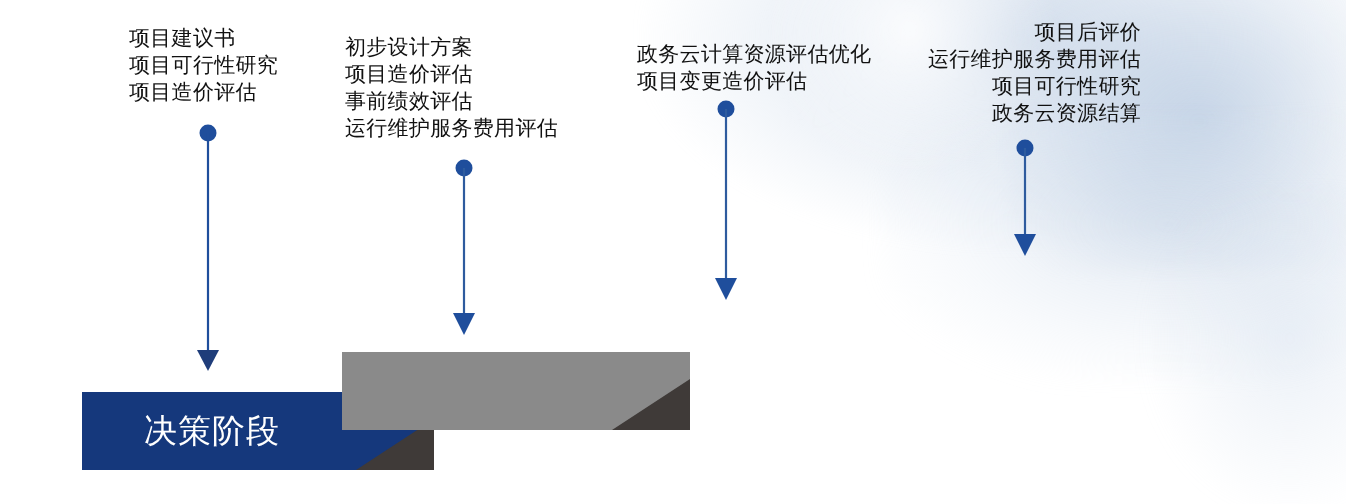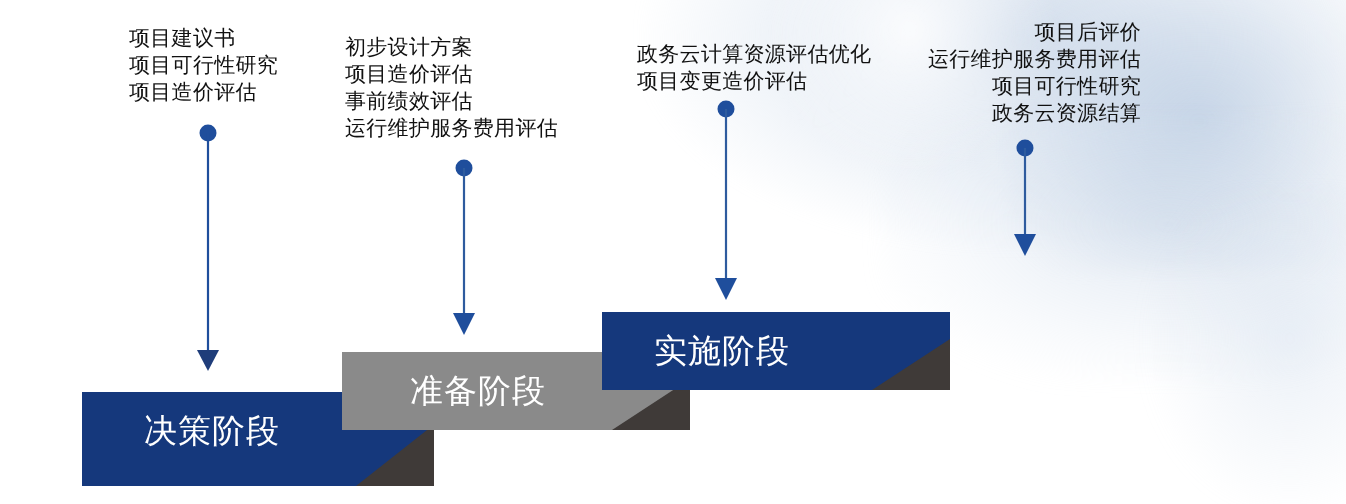--- a/index.html
+++ b/index.html
@@ -153,38 +153,30 @@
       <polygon points="715,278 737,278 726,300" fill="#1F4E9C"></polygon>
     </g>
 
     <g>
       <circle cx="1025" cy="148" r="8.5" fill="#1F4E9C"></circle>
       <line x1="1025" y1="148" x2="1025" y2="236" stroke="#2E5B9E" stroke-width="2.2"></line>
       <polygon points="1014,234 1036,234 1025,256" fill="#1F4E9C"></polygon>
     </g>
   </svg>
 
-  <div class="step" style="left:82px; top:392px; width:352px; height:94px;">
+  <div class="step" style="left:82px; top:392px; width:352px; height:78px;">
     <svg class="body" viewBox="0 0 352 78" preserveAspectRatio="none">
       <polygon points="0,0 352,0 352,78 0,78" fill="#15387C"></polygon>
       <polygon points="274,78 352,78 352,27" fill="#3F3A38"></polygon>
     </svg>
     <div class="label" style="left:62px; top:22px;">决策阶段</div>
   </div>
 
   <div class="step" style="left:342px; top:352px; width:348px; height:78px;">
     <svg class="body" viewBox="0 0 348 78" preserveAspectRatio="none">
       <polygon points="0,0 348,0 348,78 0,78" fill="#8A8A8A"></polygon>
       <polygon points="270,78 348,78 348,27" fill="#3F3A38"></polygon>
     </svg>
-    <div class="label" style="left:68px; top:22px;">准备阶段</div>
   </div>
 
-  <div class="step" style="left:602px; top:312px; width:348px; height:78px;">
-    <svg class="body" viewBox="0 0 348 78" preserveAspectRatio="none">
-      <polygon points="0,0 348,0 348,78 0,78" fill="#15387C"></polygon>
-      <polygon points="270,78 348,78 348,27" fill="#3F3A38"></polygon>
-    </svg>
-    <div class="label" style="left:52px; top:22px;">实施阶段</div>
-  </div>
 
 
 </div>
 
 </body></html>

